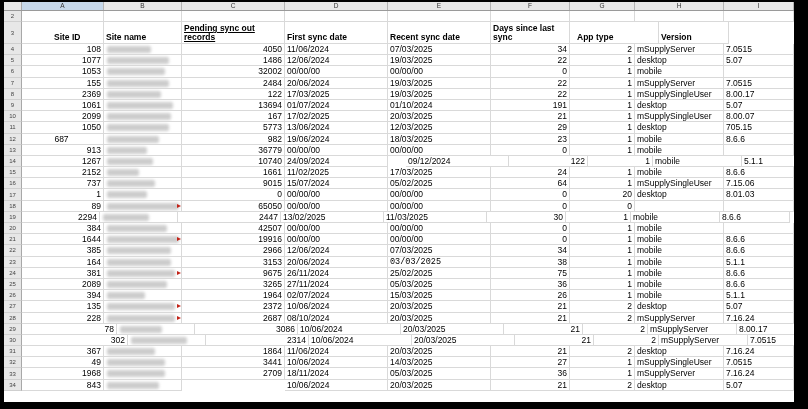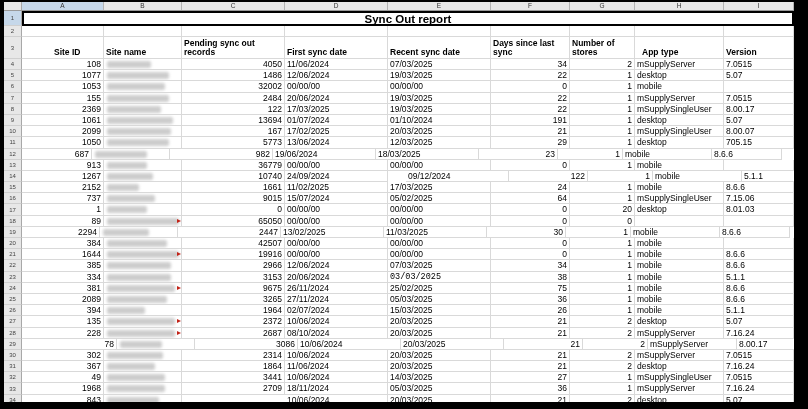--- a/index.html
+++ b/index.html
@@ -55,52 +55,46 @@
         <div class="colhead" style="width: 78px;">B</div>
         <div class="colhead" style="width: 103px;">C</div>
         <div class="colhead" style="width: 103px;">D</div>
         <div class="colhead" style="width: 103px;">E</div>
         <div class="colhead" style="width: 79px;">F</div>
         <div class="colhead" style="width: 65px;">G</div>
         <div class="colhead" style="width: 89px;">H</div>
         <div class="colhead" style="width: 70px;">I</div>
       </div>
 
-    <div class="row title-row">
-      <div class="gut sel">1</div>
-      <div class="title-cell">Sync Out report</div>
-    </div>
 
     <div class="row empty-row">
       <div class="gut">2</div>
 
     <div class="cell" style="width: 82px; height: 11px;"></div>
         <div class="cell" style="width: 78px; height: 11px;"></div>
         <div class="cell" style="width: 103px; height: 11px;"></div>
         <div class="cell" style="width: 103px; height: 11px;"></div>
         <div class="cell" style="width: 103px; height: 11px;"></div>
         <div class="cell" style="width: 79px; height: 11px;"></div>
         <div class="cell" style="width: 65px; height: 11px;"></div>
         <div class="cell" style="width: 89px; height: 11px;"></div>
         <div class="cell" style="width: 70px; height: 11px;"></div>
       </div>
 
     <div class="row hdr-row">
       <div class="gut">3</div>
 
     <div class="cell l" style="width: 82px; padding-left: 32px;">Site ID</div>
         <div class="cell l" style="width: 78px;">Site name</div>
-        <div class="cell l" style="width: 103px;">Pending sync out
+        <div class="cell l" style="width: 103px; text-decoration: underline;">Pending sync out
 records</div>
         <div class="cell l" style="width: 103px;">First sync date</div>
         <div class="cell l" style="width: 103px;">Recent sync date</div>
         <div class="cell l" style="width: 79px;">Days since last
 sync</div>
-        <div class="cell l" style="width: 65px;">Number of
-stores</div>
         <div class="cell l apphdr" style="width: 89px;">App type</div>
         <div class="cell l" style="width: 70px;">Version</div>
       </div>
 
     <div id="data-rows">
 
     <div class="row data-row">
           <div class="gut">4</div>
           <div class="cell r" style="width: 82px;">108</div>
           <div class="cell l" style="width: 78px;">
@@ -207,21 +201,21 @@
           <div class="cell r" style="width: 103px;">5773</div>
           <div class="cell l" style="width: 103px;">13/06/2024</div>
           <div class="cell l" style="width: 103px;">12/03/2025</div>
           <div class="cell r" style="width: 79px;">29</div>
           <div class="cell r" style="width: 65px;">1</div>
           <div class="cell l" style="width: 89px;">desktop</div>
           <div class="cell l" style="width: 70px;">705.15</div>
         </div>
         <div class="row data-row">
           <div class="gut">12</div>
-          <div class="cell r" style="width: 70px;">687</div>
+          <div class="cell r" style="width: 82px; text-align: center;">687</div>
           <div class="cell l" style="width: 78px;">
             <div class="blurname" style="width: 52px;"></div>
           </div>
           <div class="cell r" style="width: 103px;">982</div>
           <div class="cell l" style="width: 103px;">19/06/2024</div>
           <div class="cell l" style="width: 103px;">18/03/2025</div>
           <div class="cell r" style="width: 79px;">23</div>
           <div class="cell r" style="width: 65px;">1</div>
           <div class="cell l" style="width: 89px;">mobile</div>
           <div class="cell l" style="width: 70px;">8.6.6</div>
@@ -363,21 +357,21 @@
           <div class="cell r" style="width: 103px;">2966</div>
           <div class="cell l" style="width: 103px;">12/06/2024</div>
           <div class="cell l" style="width: 103px;">07/03/2025</div>
           <div class="cell r" style="width: 79px;">34</div>
           <div class="cell r" style="width: 65px;">1</div>
           <div class="cell l" style="width: 89px;">mobile</div>
           <div class="cell l" style="width: 70px;">8.6.6</div>
         </div>
         <div class="row data-row">
           <div class="gut">23</div>
-          <div class="cell r" style="width: 82px;">334</div>
+          <div class="cell r" style="width: 82px;">164</div>
           <div class="cell l" style="width: 78px;">
             <div class="blurname" style="width: 64px;"></div>
           </div>
           <div class="cell r" style="width: 103px;">3153</div>
           <div class="cell l" style="width: 103px;">20/06/2024</div>
           <div class="cell l" style="width: 103px; font-family: Liberation Mono, monospace;">03/03/2025</div>
           <div class="cell r" style="width: 79px;">38</div>
           <div class="cell r" style="width: 65px;">1</div>
           <div class="cell l" style="width: 89px;">mobile</div>
           <div class="cell l" style="width: 70px;">5.1.1</div>
@@ -464,21 +458,21 @@
           <div class="cell r" style="width: 103px;">3086</div>
           <div class="cell l" style="width: 103px;">10/06/2024</div>
           <div class="cell l" style="width: 103px;">20/03/2025</div>
           <div class="cell r" style="width: 79px;">21</div>
           <div class="cell r" style="width: 65px;">2</div>
           <div class="cell l" style="width: 89px;">mSupplyServer</div>
           <div class="cell l" style="width: 70px;">8.00.17</div>
         </div>
         <div class="row data-row">
           <div class="gut">30</div>
-          <div class="cell r" style="width: 82px;">302</div>
+          <div class="cell r" style="width: 106px;">302</div>
           <div class="cell l" style="width: 78px;">
             <div class="blurname" style="width: 56px;"></div>
           </div>
           <div class="cell r" style="width: 103px;">2314</div>
           <div class="cell l" style="width: 103px;">10/06/2024</div>
           <div class="cell l" style="width: 103px;">20/03/2025</div>
           <div class="cell r" style="width: 79px;">21</div>
           <div class="cell r" style="width: 65px;">2</div>
           <div class="cell l" style="width: 89px;">mSupplyServer</div>
           <div class="cell l" style="width: 70px;">7.0515</div>

